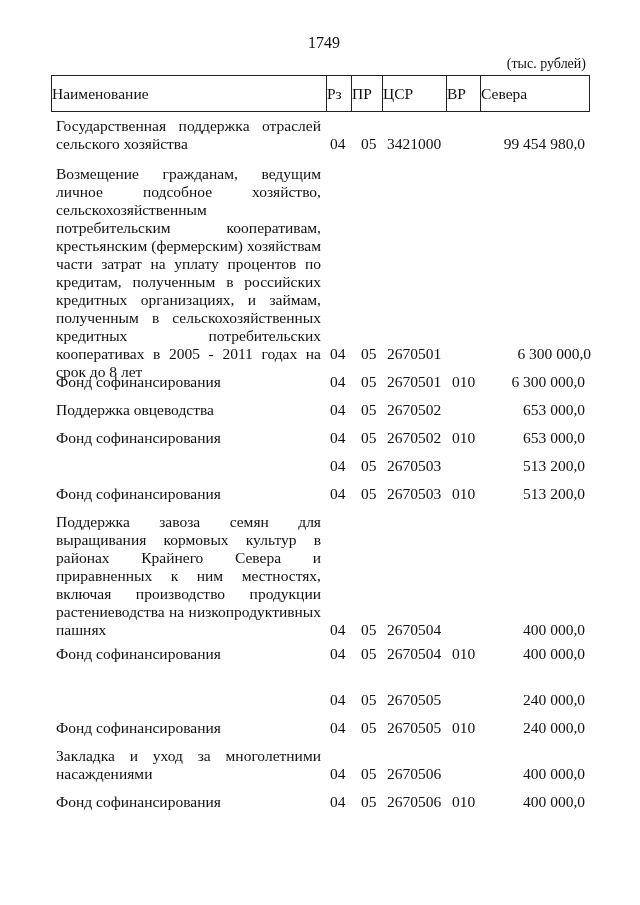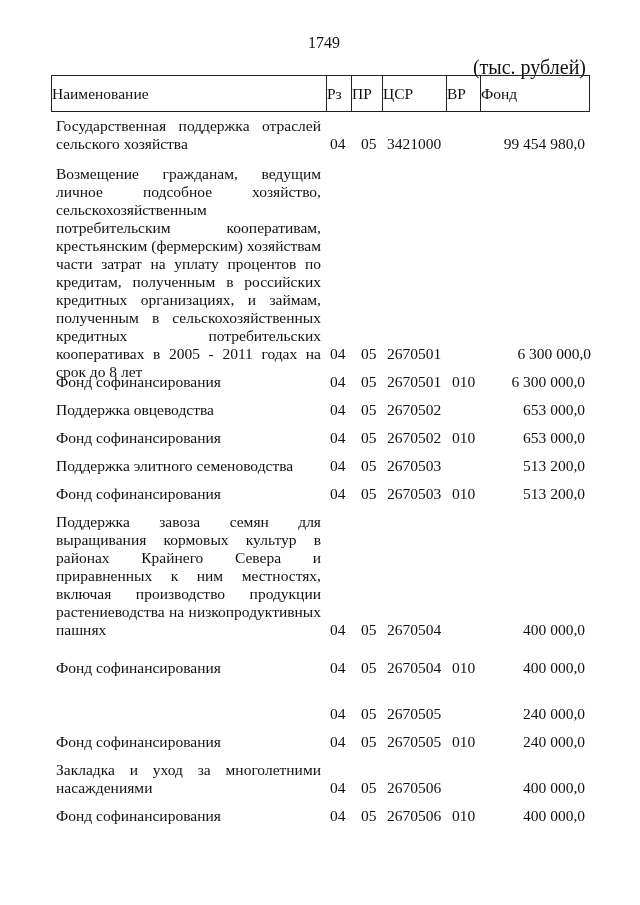--- a/index.html
+++ b/index.html
@@ -1,21 +1,21 @@
 <!DOCTYPE html>
 <html><head>
 <meta charset="utf-8">
 <style>
   html, body { margin: 0; padding: 0; }
   body {
     width: 640px; height: 905px; background: #ffffff; position: relative; overflow: hidden;
     font-family: "Liberation Serif", "DejaVu Serif", serif; color: #111; font-size: 15.5px;
   }
   .page-number { position: absolute; top: 34px; left: 4px; width: 640px; text-align: center; font-size: 16px; }
-  .units { position: absolute; top: 56px; right: 54px; font-size: 20px; }
+  .units { position: absolute; top: 56px; right: 54px; font-size: 14px; }
   table.hdr {
     position: absolute; top: 75px; left: 51px; width: 538px; height: 37px;
     border-collapse: collapse; table-layout: fixed;
   }
   table.hdr td { border: 1px solid #222; vertical-align: middle; padding: 0; font-size: 15.5px; }
   .rows { position: absolute; top: 117px; left: 0; width: 640px; }
   .row { position: relative; width: 640px; }
   .name {
     position: absolute; left: 56px; width: 265px; text-align: justify; text-align-last: left;
     line-height: 18px; top: 0;
@@ -42,21 +42,21 @@
       <col style="width:34px">
       <col style="width:109px">
   </colgroup>
   <tbody>
       <tr>
     <td>Наименование</td>
     <td>Рз</td>
     <td>ПР</td>
     <td>ЦСР</td>
     <td>ВР</td>
-    <td>Фонд</td>
+    <td>Севера</td>
   </tr>
 </tbody>
   </table>
 
 <div class="rows">
 
   <div class="row" style="height:36px; margin-bottom:12px;">
     <div class="name">Государственная поддержка отраслей сельского хозяйства</div>
     <span class="c rz">04</span>
     <span class="c pr">05</span>
@@ -90,36 +90,35 @@
   </div>
   <div class="row" style="height:18px; margin-bottom:10px;">
     <div class="name">Фонд софинансирования</div>
     <span class="c rz">04</span>
     <span class="c pr">05</span>
     <span class="c csr">2670502</span>
     <span class="c vr">010</span>
     <span class="c sum">653 000,0</span>
   </div>
   <div class="row" style="height:18px; margin-bottom:10px;">
-    <div class="name">Поддержка элитного семеноводства</div>
     <span class="c rz">04</span>
     <span class="c pr">05</span>
     <span class="c csr">2670503</span>
     <span class="c vr"></span>
     <span class="c sum">513 200,0</span>
   </div>
   <div class="row" style="height:18px; margin-bottom:10px;">
     <div class="name">Фонд софинансирования</div>
     <span class="c rz">04</span>
     <span class="c pr">05</span>
     <span class="c csr">2670503</span>
     <span class="c vr">010</span>
     <span class="c sum">513 200,0</span>
   </div>
-  <div class="row" style="height:126px; margin-bottom:20px;">
+  <div class="row" style="height:126px; margin-bottom:6px;">
     <div class="name">Поддержка завоза семян для выращивания кормовых культур в районах Крайнего Севера и приравненных к ним местностях, включая производство продукции растениеводства на низкопродуктивных пашнях</div>
     <span class="c rz">04</span>
     <span class="c pr">05</span>
     <span class="c csr">2670504</span>
     <span class="c vr"></span>
     <span class="c sum">400 000,0</span>
   </div>
   <div class="row" style="height:18px; margin-bottom:10px;">
     <div class="name">Фонд софинансирования</div>
     <span class="c rz">04</span>

